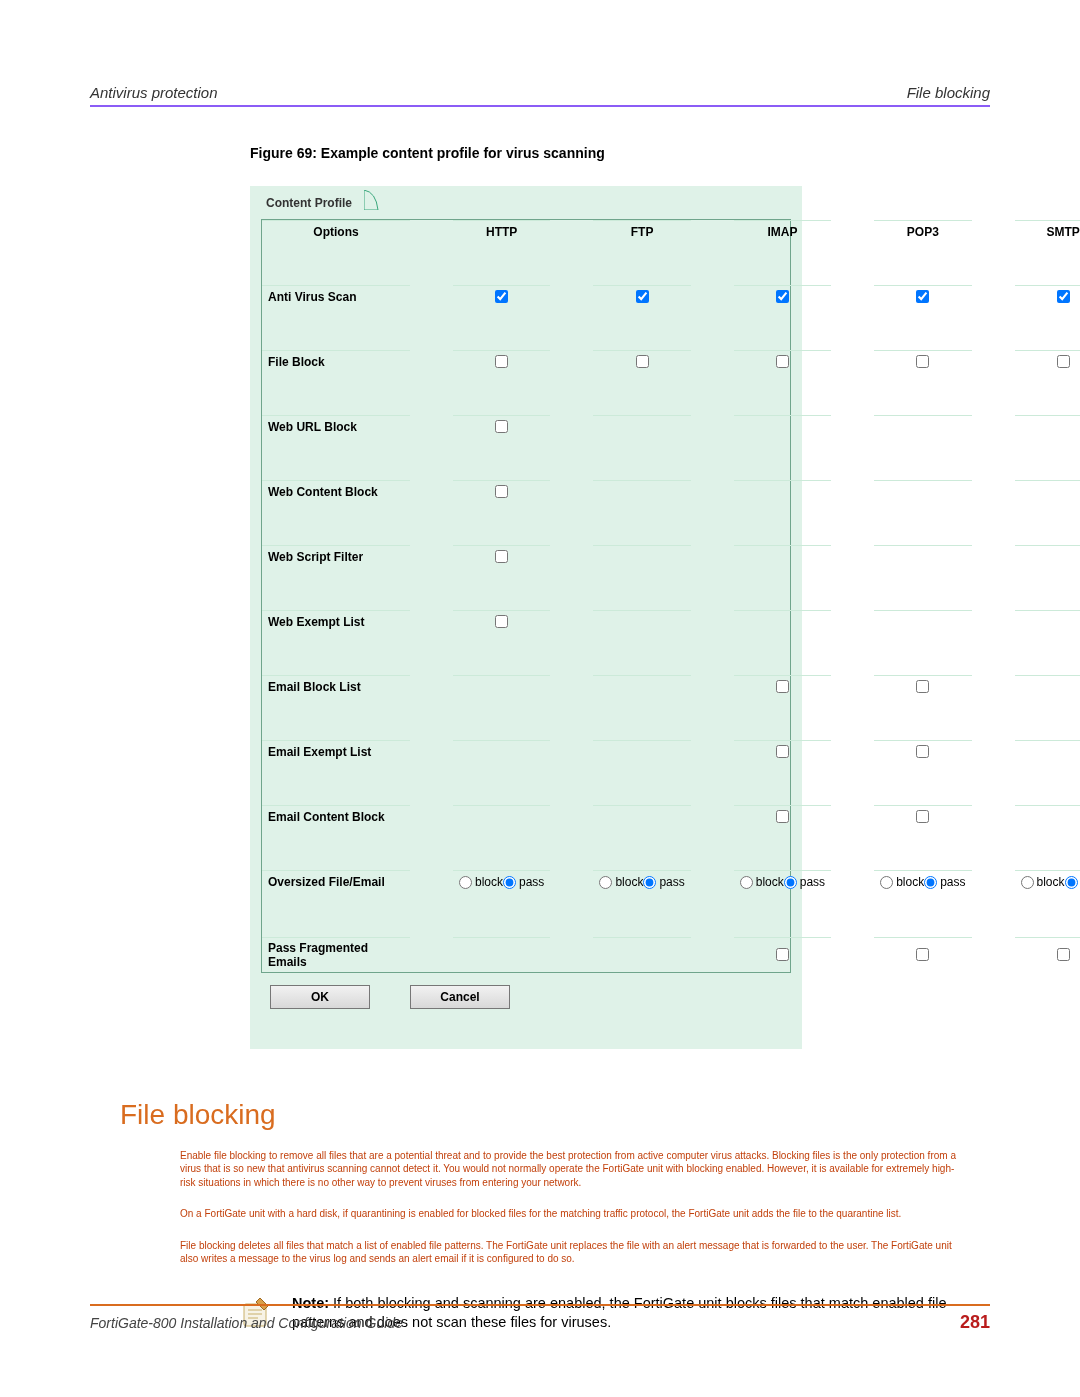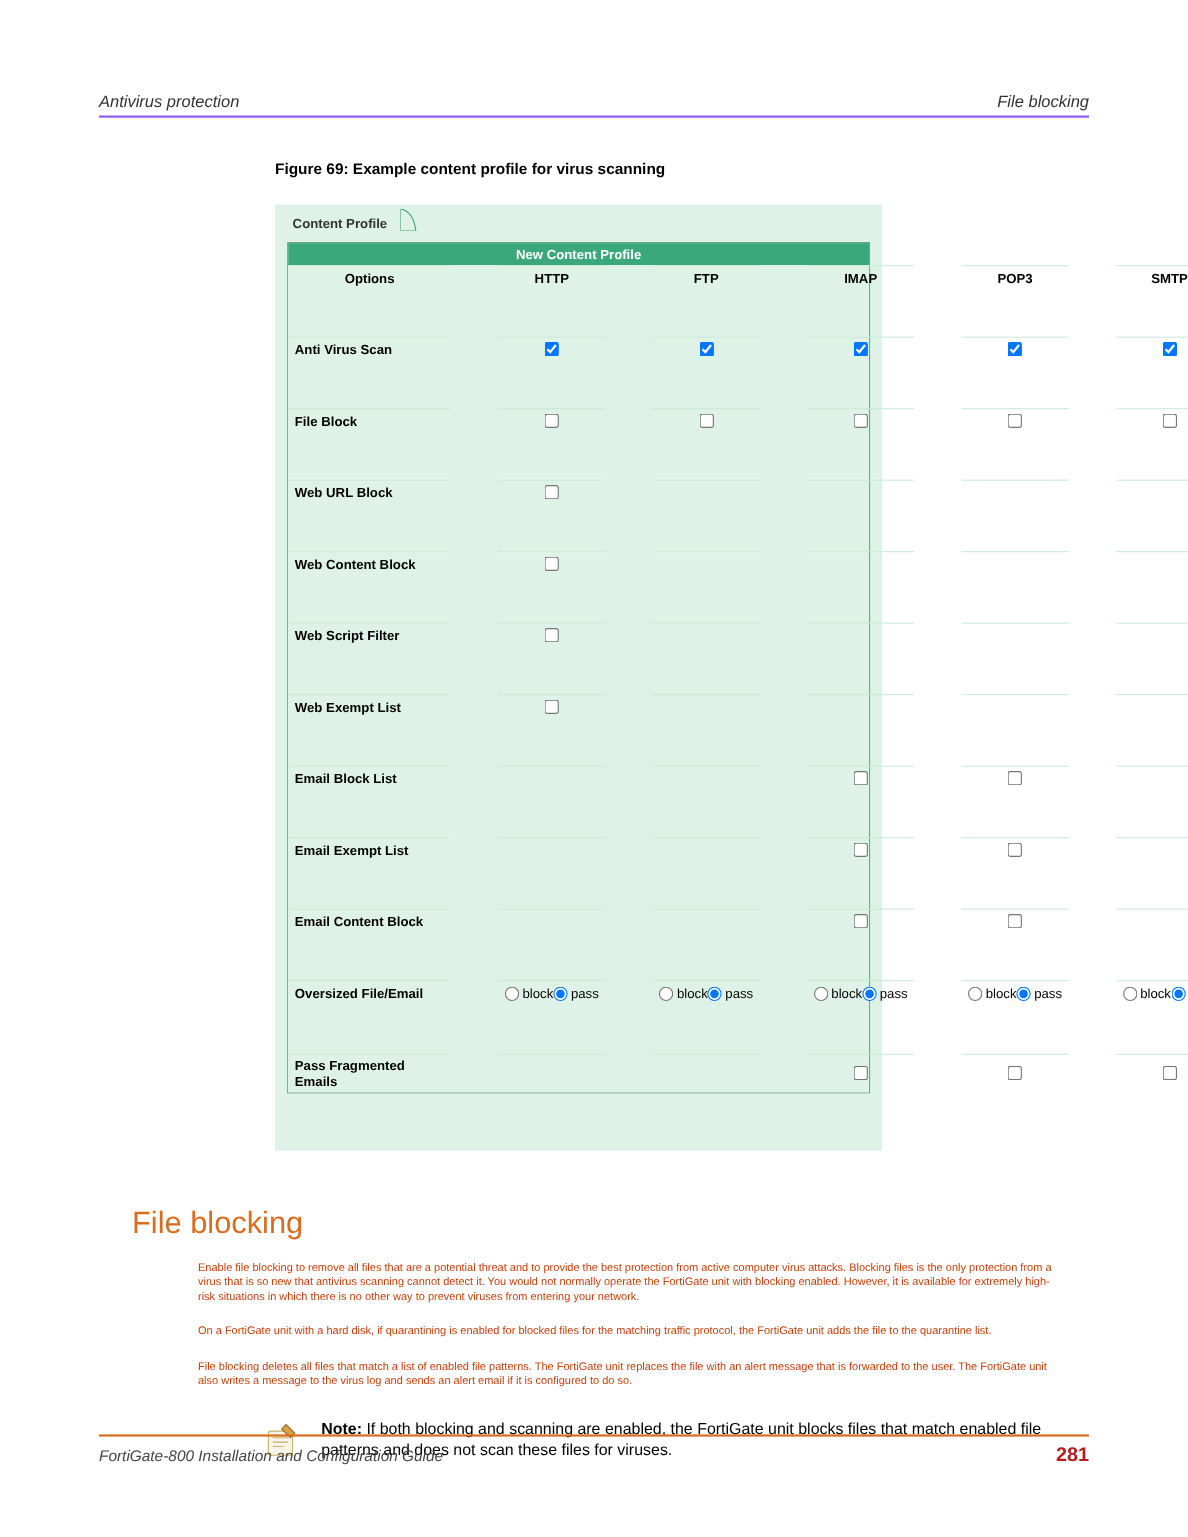--- a/index.html
+++ b/index.html
@@ -165,21 +165,20 @@
 
 <div class="figure-wrap">
   <span class="tab-shape">
     <span class="tab-label">Content Profile</span>
     <svg width="20" height="20">
         <path d="M0 0 Q12 2 14 20 L0 20 Z" fill="#dff2e8" stroke="#3aa77c" stroke-width="1"></path>
       </svg>
   </span>
 
   <div class="profile-table">
-    <div class="title-row">New Content Profile</div>
 
     <div class="grid">
       <div class="hdr lbl">Options</div>
       <div class="hdr">HTTP</div>
       <div class="hdr">FTP</div>
       <div class="hdr">IMAP</div>
       <div class="hdr">POP3</div>
       <div class="hdr">SMTP</div>
 
       <div class="lbl">Anti Virus Scan</div>
@@ -345,20 +344,24 @@
         </div>
       <div>
           <input type="checkbox" style="">
         </div>
       <div>
           <input type="checkbox" style="">
         </div>
     </div>
   </div>
 
+  <div class="btn-row">
+    <button class="btn">OK</button>
+    <button class="btn">Cancel</button>
+  </div>
 </div>
 
 <h2 class="section-heading">File blocking</h2>
 
 <p class="body-text">Enable file blocking to remove all files that are a potential threat and to provide the best protection from active computer virus attacks. Blocking files is the only protection from a virus that is so new that antivirus scanning cannot detect it. You would not normally operate the FortiGate unit with blocking enabled. However, it is available for extremely high-risk situations in which there is no other way to prevent viruses from entering your network.</p>
 <p class="body-text">On a FortiGate unit with a hard disk, if quarantining is enabled for blocked files for the matching traffic protocol, the FortiGate unit adds the file to the quarantine list.</p>
 <p class="body-text">File blocking deletes all files that match a list of enabled file patterns. The FortiGate unit replaces the file with an alert message that is forwarded to the user. The FortiGate unit also writes a message to the virus log and sends an alert email if it is configured to do so.</p>
 
 <div class="note-block">
   <svg class="note-icon" viewBox="0 0 36 36">

